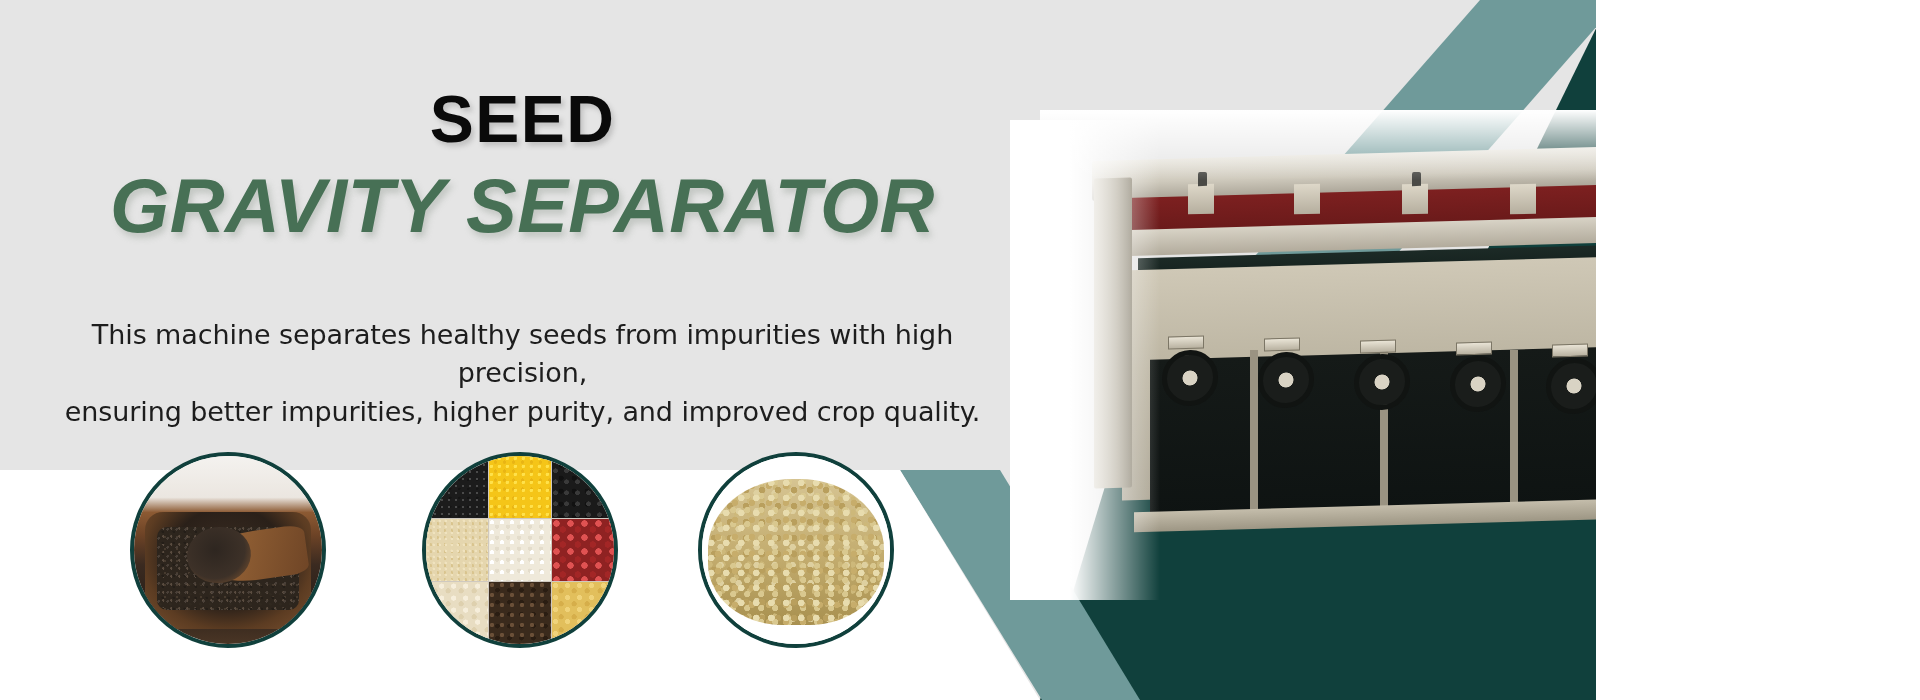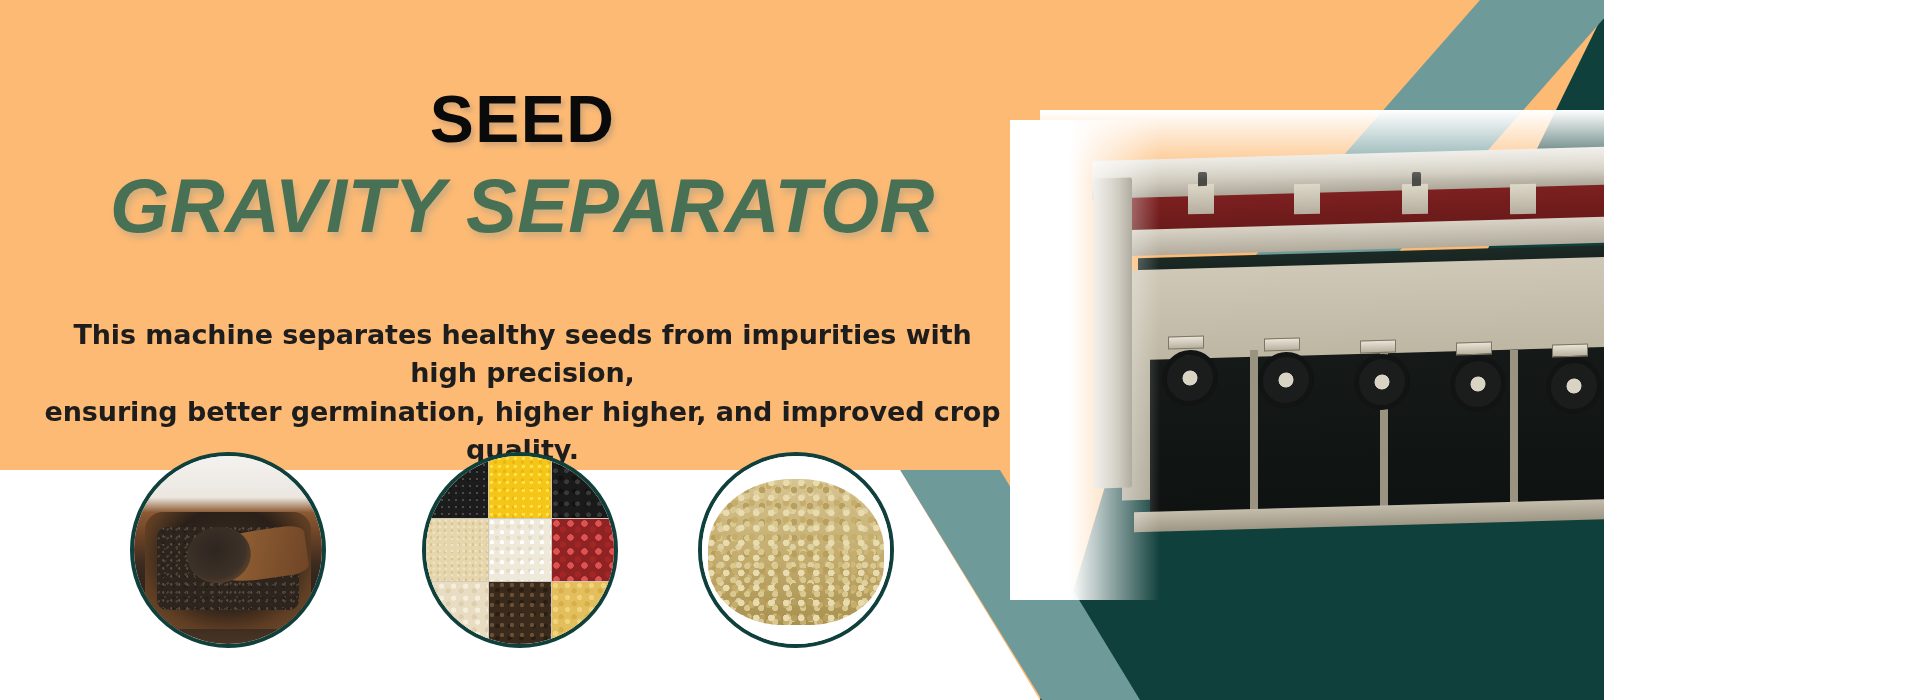--- a/index.html
+++ b/index.html
@@ -10,22 +10,21 @@
   }
   body {
     font-family: "Liberation Sans", sans-serif;
   }
 
   #banner {
     position: relative;
     width: 1596px;
     height: 700px;
     overflow: hidden;
-    background: #fdba74;
-    padding-left: 8px;
+    background: #e5e5e5;
   }
 
   
   #corner-shapes {
     position: absolute;
     inset: 0;
     width: 1920px;
     height: 700px;
     pointer-events: none;
   }
@@ -70,21 +69,21 @@
     font-style: italic;
   }
 
   #subtitle {
     position: absolute;
     left: 40px;
     top: 316px;
     width: 965px;
     text-align: center;
     font-family: "DejaVu Sans", sans-serif;
-    font-weight: 700;
+    font-weight: 400;
     font-size: 27px;
     line-height: 1.42;
     color: #1d1d1d;
     letter-spacing: -0.1px;
   }
 
   
   #seed-circles {
     position: absolute;
     left: 130px;
@@ -391,21 +390,21 @@
   </svg>
 
   <div id="text-column">
 
     <div id="title-seed">SEED</div>
 
     <div id="title-main">GRAVITY SEPARATOR</div>
 
     <div id="subtitle">
       <span style="display: block;">This machine separates healthy seeds from impurities with high precision,</span>
-      <span style="display: block;">ensuring better germination, higher higher, and improved crop quality.</span>
+      <span style="display: block;">ensuring better impurities, higher purity, and improved crop quality.</span>
     </div>
 
     <div id="seed-circles">
 
       <div id="seed-circle-1" class="seed-circle">
         <div class="circle-media">
           <div class="chia-bg"></div>
           <div class="chia-bowl"></div>
           <div class="chia-seeds"></div>
           <div class="chia-spoon"></div>

